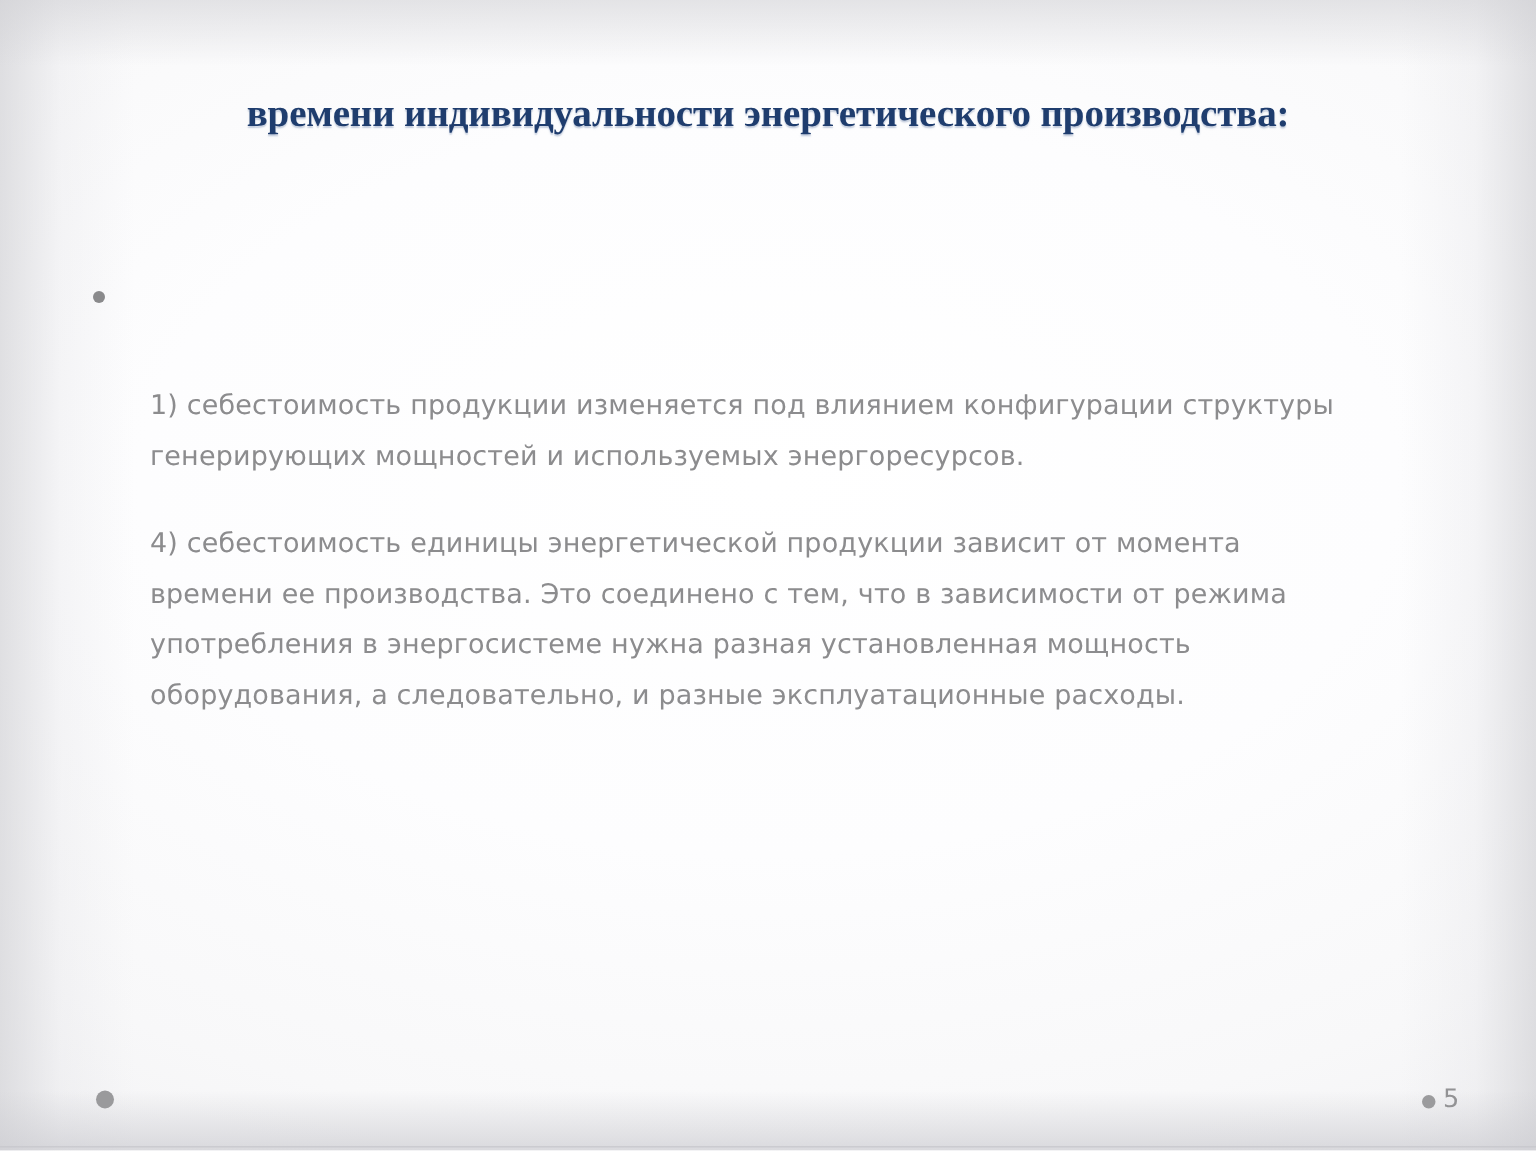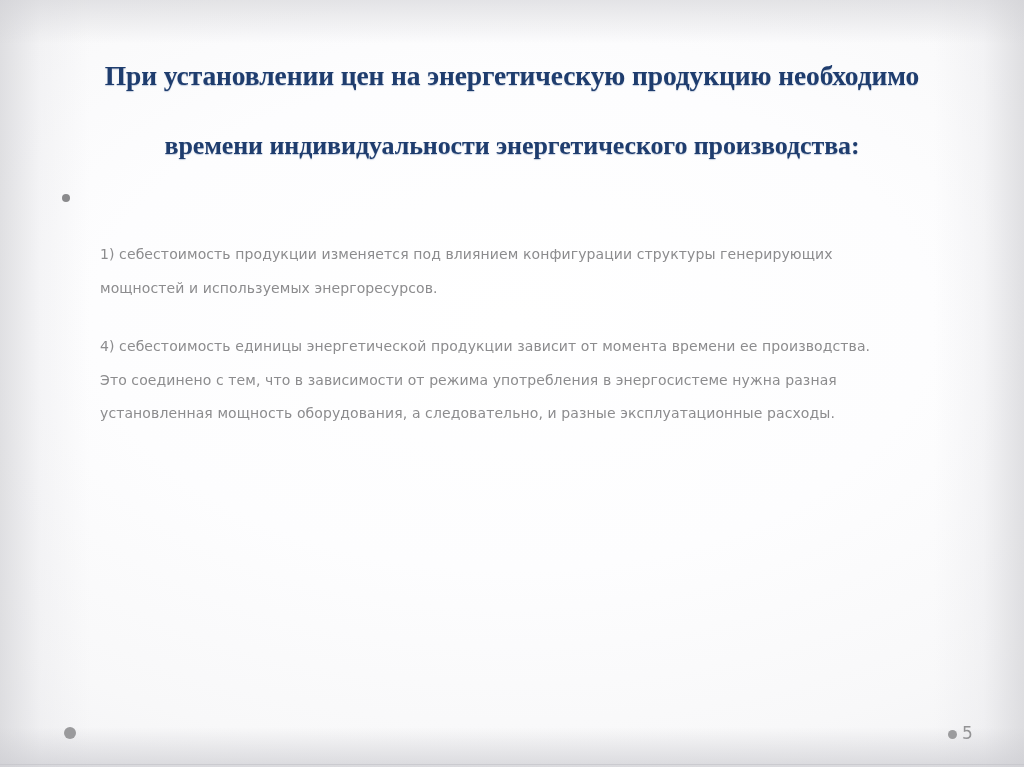--- a/index.html
+++ b/index.html
@@ -130,25 +130,25 @@
   #body-block {
     position: absolute;
     left: 100px;
     top: 238px;
     width: 800px;
     z-index: 4;
   }
   .body-para {
     color: #8c8c8e;
     font-family: "DejaVu Sans", "Liberation Sans", sans-serif;
-    font-size: 14px;
+    font-size: 18px;
     line-height: 33.5px;
     letter-spacing: 0.1px;
     font-weight: 400;
-    margin: 0 0 25px 0;
+    margin: 16px 0 25px 0;
     white-space: pre-line;
   }
   .body-para:last-child { margin-bottom: 0; }
 
   
   #slide-number {
     position: absolute;
     left: 962px;
     top: 723px;
     font-family: "DejaVu Sans", "Liberation Sans", sans-serif;
@@ -160,21 +160,20 @@
 </head>
 <body>
 
 <div id="slide">
 
   <div class="edge-top"></div>
   <div class="edge-bottom"></div>
   <div class="edge-hairline"></div>
 
   <div id="title-block">
-    <div class="title-line first">При установлении цен на энергетическую продукцию необходимо</div>
     <div class="title-line second">времени индивидуальности энергетического производства:</div>
   </div>
 
   <div class="bullet-dot" id="bullet-top"></div>
 
   <div id="body-block">
     <p class="body-para">1) себестоимость продукции изменяется под влиянием конфигурации структуры генерирующих мощностей и используемых энергоресурсов.</p>
     <p class="body-para">4) себестоимость единицы энергетической продукции зависит от момента времени ее производства. Это соединено с тем, что в зависимости от режима употребления в энергосистеме нужна разная установленная мощность оборудования, а следовательно, и разные эксплуатационные расходы.</p>
   </div>
 

